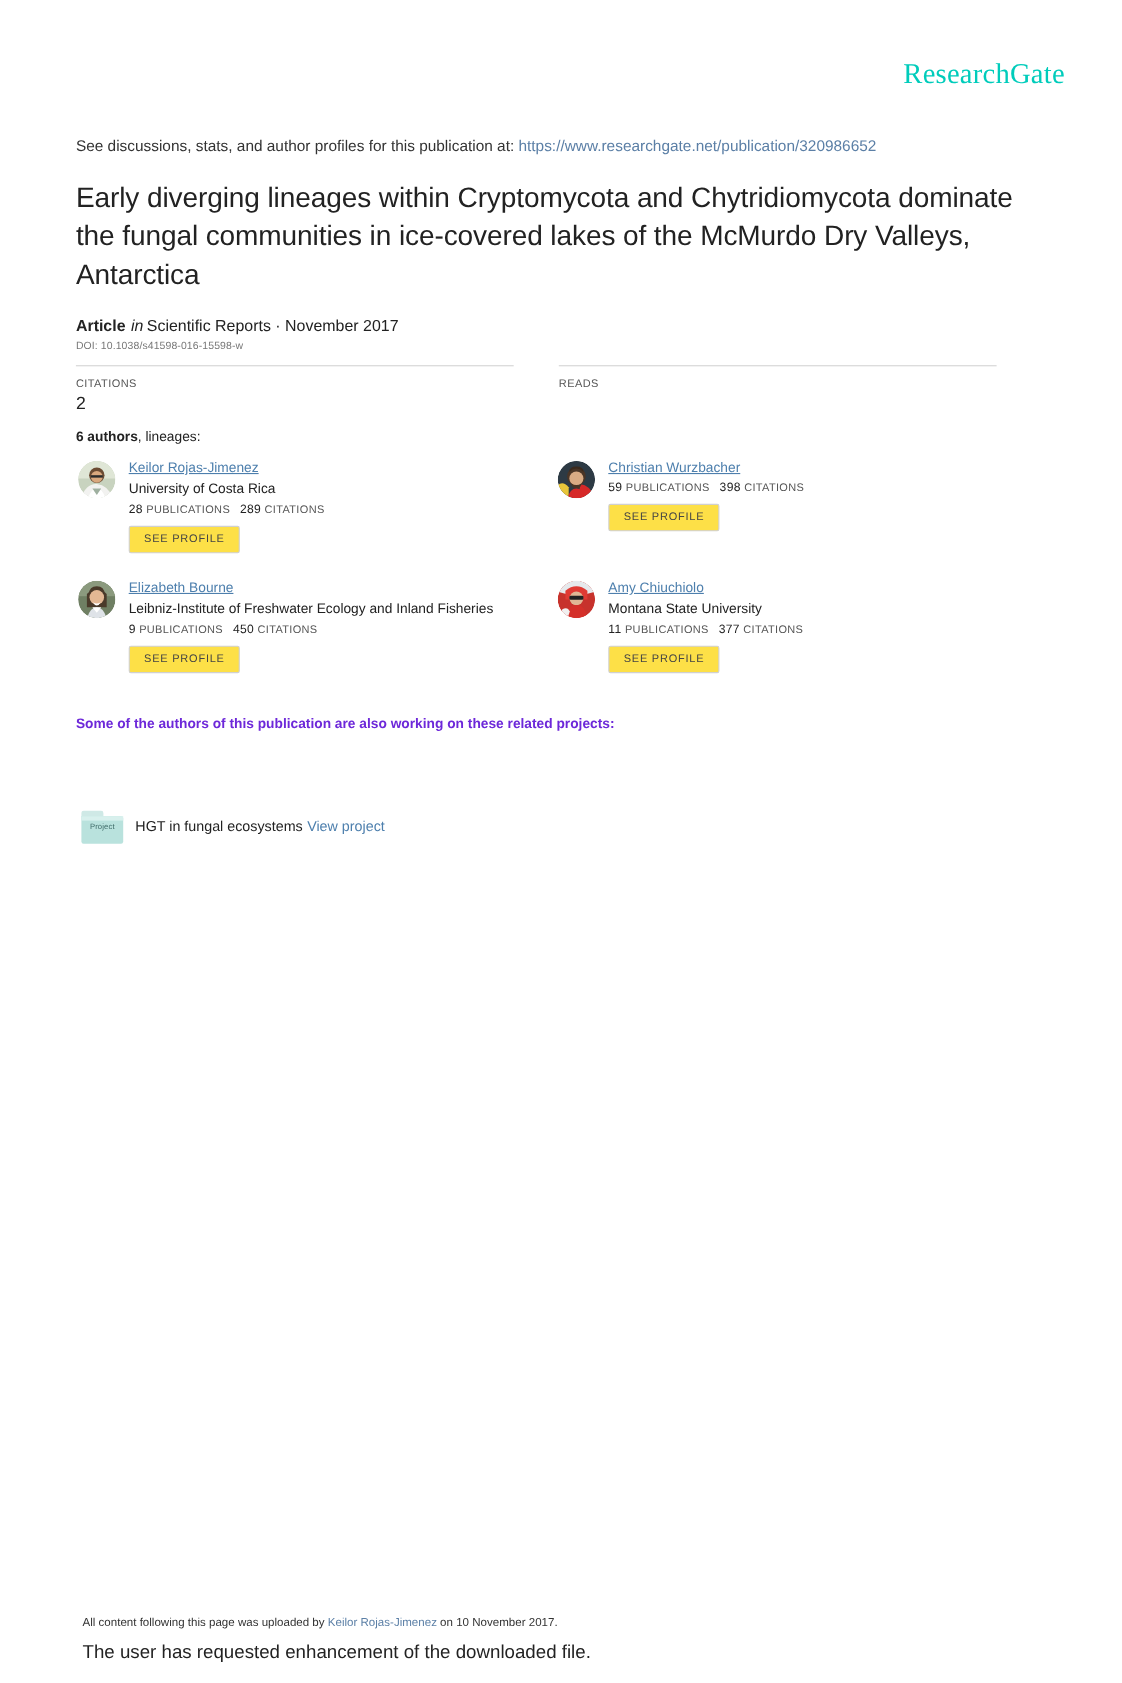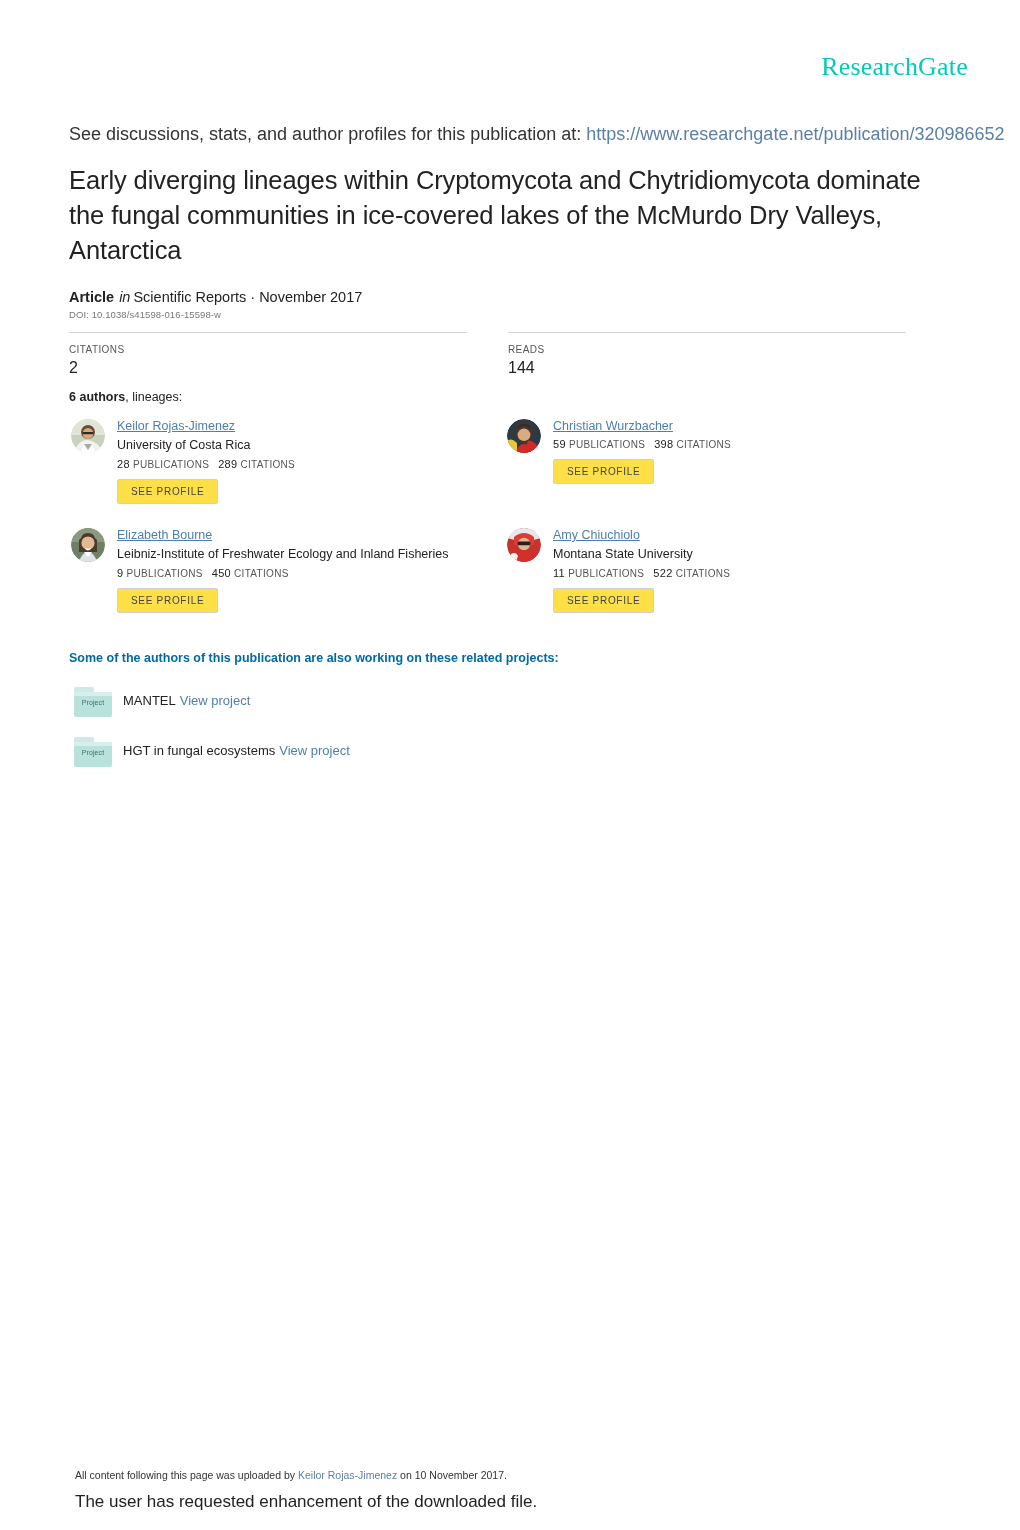--- a/index.html
+++ b/index.html
@@ -33,21 +33,21 @@
     font-size: 26px;
     letter-spacing: 0.2px;
     color: #00ccbb;
     white-space: nowrap;
   }
 
   .discuss-line {
     position: absolute;
     left: 69px;
     top: 124px;
-    font-size: 18px;
+    font-size: 14px;
     color: #333;
     white-space: nowrap;
   }
   .discuss-line .url {
     color: #5b7fa6;
     text-decoration: none;
   }
 
   
   .pub-title {
@@ -185,21 +185,21 @@
     font-family: "Liberation Sans", sans-serif;
   }
 
   
   .projects-head {
     position: absolute;
     left: 69px;
     top: 651px;
     font-size: 12.5px;
     font-weight: bold;
-    color: #0369a1;
+    color: #6d28d9;
   }
   .project-row {
     position: absolute;
     left: 69px;
     width: 600px;
     height: 36px;
   }
   .project-row.p0 { top: 687px; }
   .project-row.p1 { top: 737px; }
 
@@ -294,21 +294,20 @@
 
   <div class="stats">
     <div class="stat-col left">
       <div class="stat-rule"></div>
       <div class="stat-label">CITATIONS</div>
       <div class="stat-value">2</div>
     </div>
     <div class="stat-col right">
       <div class="stat-rule"></div>
       <div class="stat-label">READS</div>
-      <div class="stat-value">144</div>
     </div>
   </div>
 
   <div class="authors-head">
     <b>6 authors</b><span>, lineages:</span>
   </div>
 
   <div class="author-grid">
 
     <div class="author c0 r0">
@@ -423,42 +422,31 @@
             <path d="M7 34 q2 -12 10 -12 q8 0 10 12 z" fill="#d4302a"></path>
             <path d="M4 26 q5 -3 7 2 l-2 6 l-6 0 z" fill="#f0f0f0"></path>
           </g>
         </svg>
       </div>
       <div class="author-body">
         <a class="author-name" href="#">Amy Chiuchiolo</a>
         <div class="author-affil">Montana State University</div>
         <div class="author-stats">
           <b>11</b>
-          <span>PUBLICATIONS</span><span class="gap"></span><b>522</b>
+          <span>PUBLICATIONS</span><span class="gap"></span><b>377</b>
           <span>CITATIONS</span>
         </div>
         <button class="see-profile">SEE PROFILE</button>
       </div>
     </div>
 
   </div>
 
   <div class="projects-head">Some of the authors of this publication are also working on these related projects:</div>
 
-  <div class="project-row p0">
-    <div class="folder-icon">
-      <div class="tab"></div>
-      <div class="body"></div>
-      <div class="cap"></div>
-      <div class="ftext">Project</div>
-    </div>
-    <div class="project-label">
-      <span>MANTEL</span><a class="view" href="#">View project</a>
-    </div>
-  </div>
 
   <div class="project-row p1">
     <div class="folder-icon">
       <div class="tab"></div>
       <div class="body"></div>
       <div class="cap"></div>
       <div class="ftext">Project</div>
     </div>
     <div class="project-label">
       <span>HGT in fungal ecosystems</span><a class="view" href="#">View project</a>

